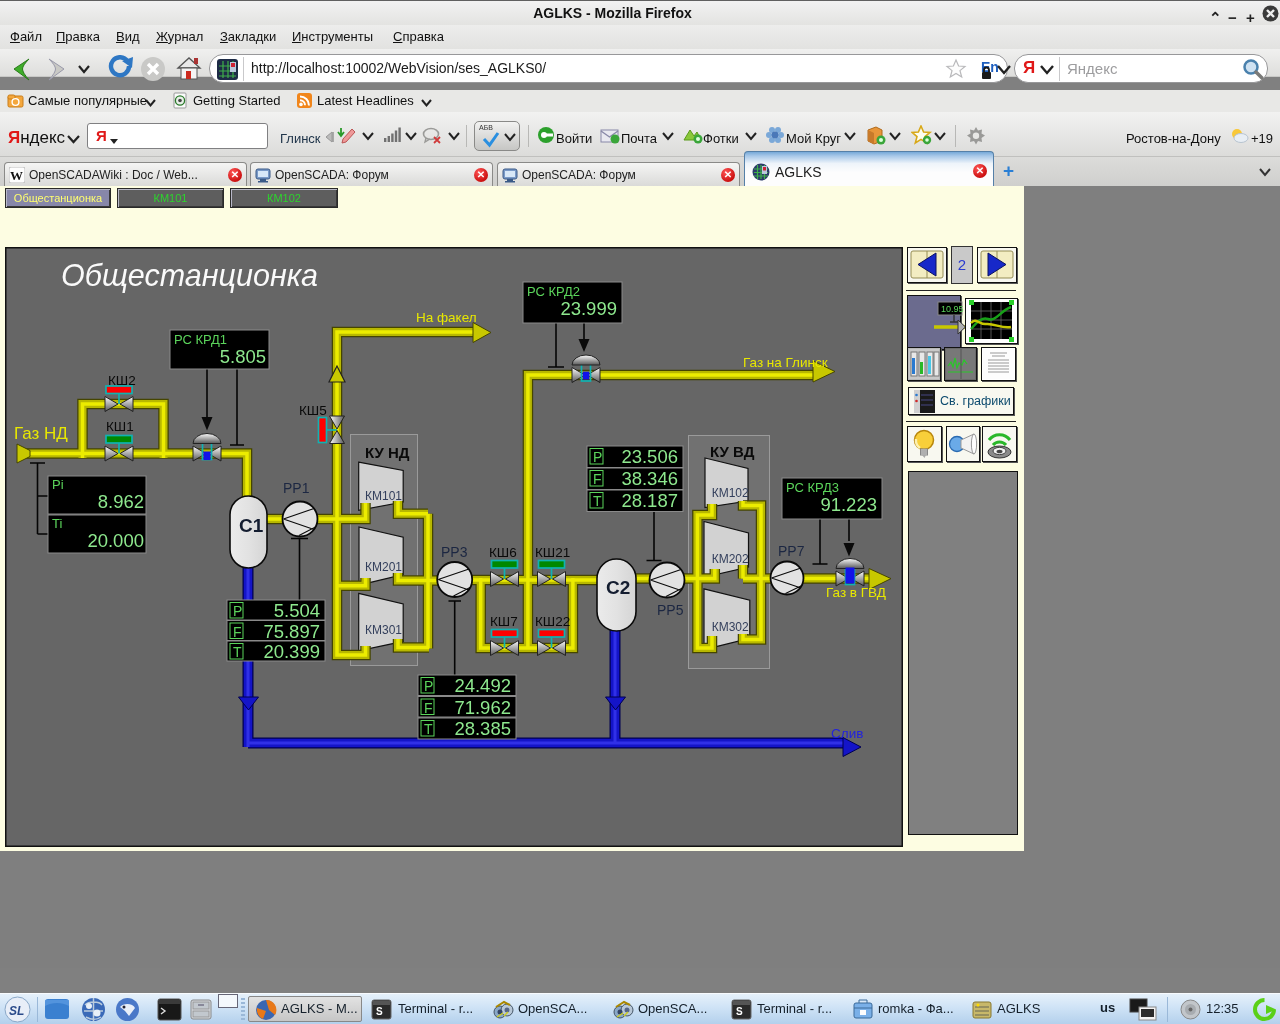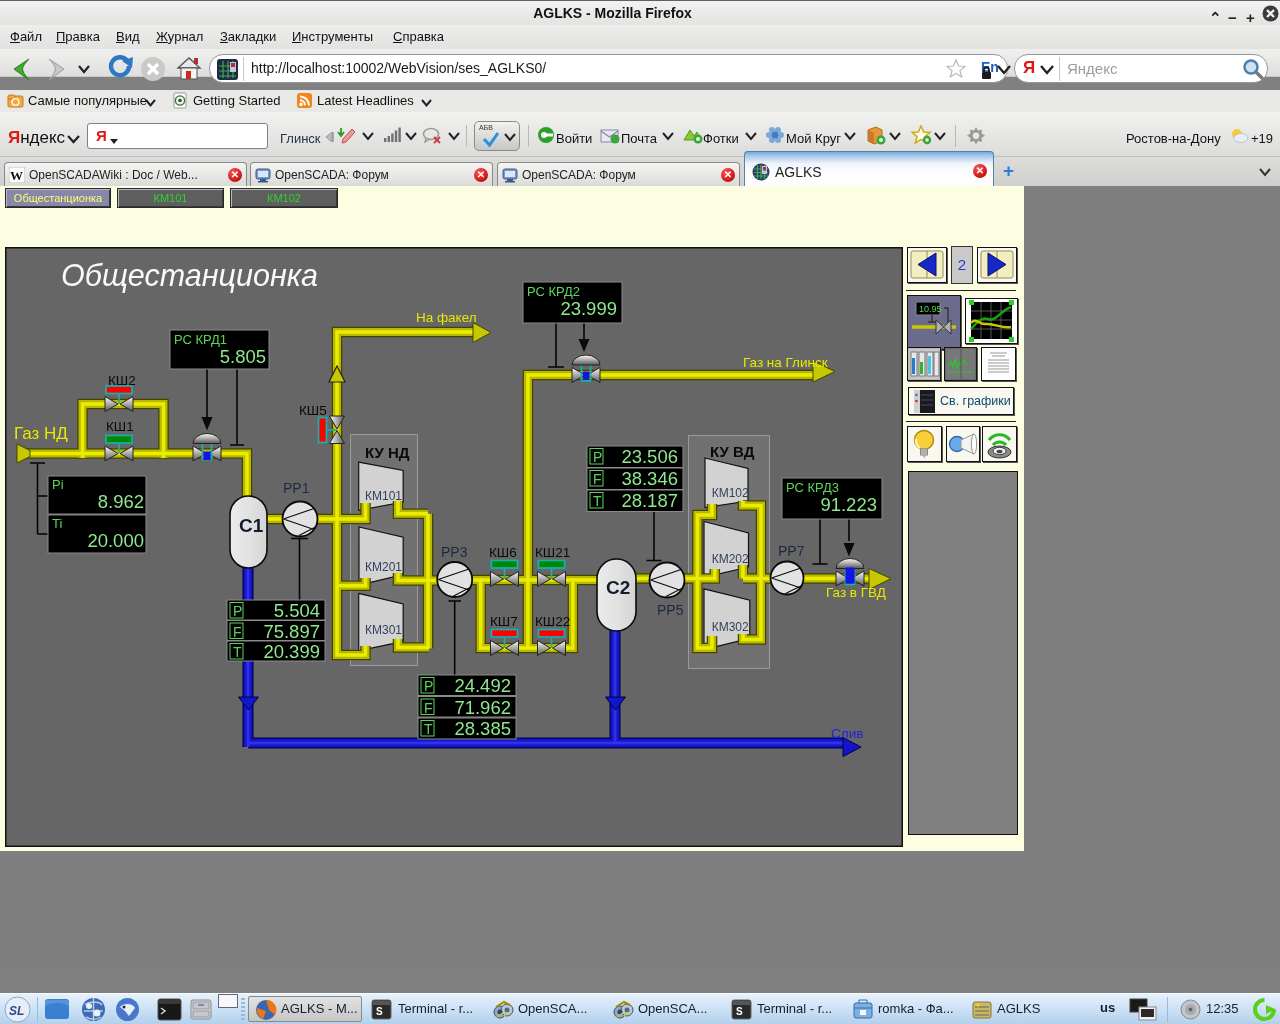--- a/index.html
+++ b/index.html
@@ -589,21 +589,21 @@
       </div>
       <div style="position:absolute; left:47px; top:-1px; width:22px; height:38px; background:#c9c9c9; border:1px solid #333; text-align:center; font-size:15px; color:#2a3ad0; line-height:36px;">2</div>
       <div class="pbtn" style="left:73px; top:0; width:40px; height:36px;">
         <svg width="38" height="34">
             <rect x="3" y="3" width="32" height="27" rx="2" fill="#f3edc2" stroke="#958d55"></rect>
             <path d="M19 3 V30" stroke="#958d55"></path>
             <path d="M10 5 L28 16.5 L10 28 Z" fill="#1728c9" stroke="#0a1160"></path>
           </svg>
       </div>
       <div style="position:absolute; left:2px; top:43px; width:110px; height:1px; background:#222;"></div>
-      <div class="pbtn" style="left:3px; top:48px; width:54px; height:55px; background:#6b6b8e;">
+      <div class="pbtn" style="left:3px; top:48px; width:54px; height:55px; background:#6b6b8e;padding-left:22px;">
         <svg width="52" height="45">
           <rect x="8" y="6" width="24" height="13" fill="#000" stroke="#888"></rect>
           <text x="11" y="16" font-size="9" fill="#5bd45b">10.95</text>
           <path d="M36 12 H40 V26 M24 19 V26 M20 26 H28" stroke="#333" stroke-width="1.4" fill="none"></path>
           <path d="M4 31 H48" stroke="#c8c800" stroke-width="3.5"></path>
           <path d="M28 24 V38 L43 24 V38 Z" fill="#b0b0b0" stroke="#333"></path>
         </svg>
       </div>
       <div class="pbtn" style="left:61px; top:51px; width:53px; height:46px; background:#fff;">
         <svg width="51" height="44">

